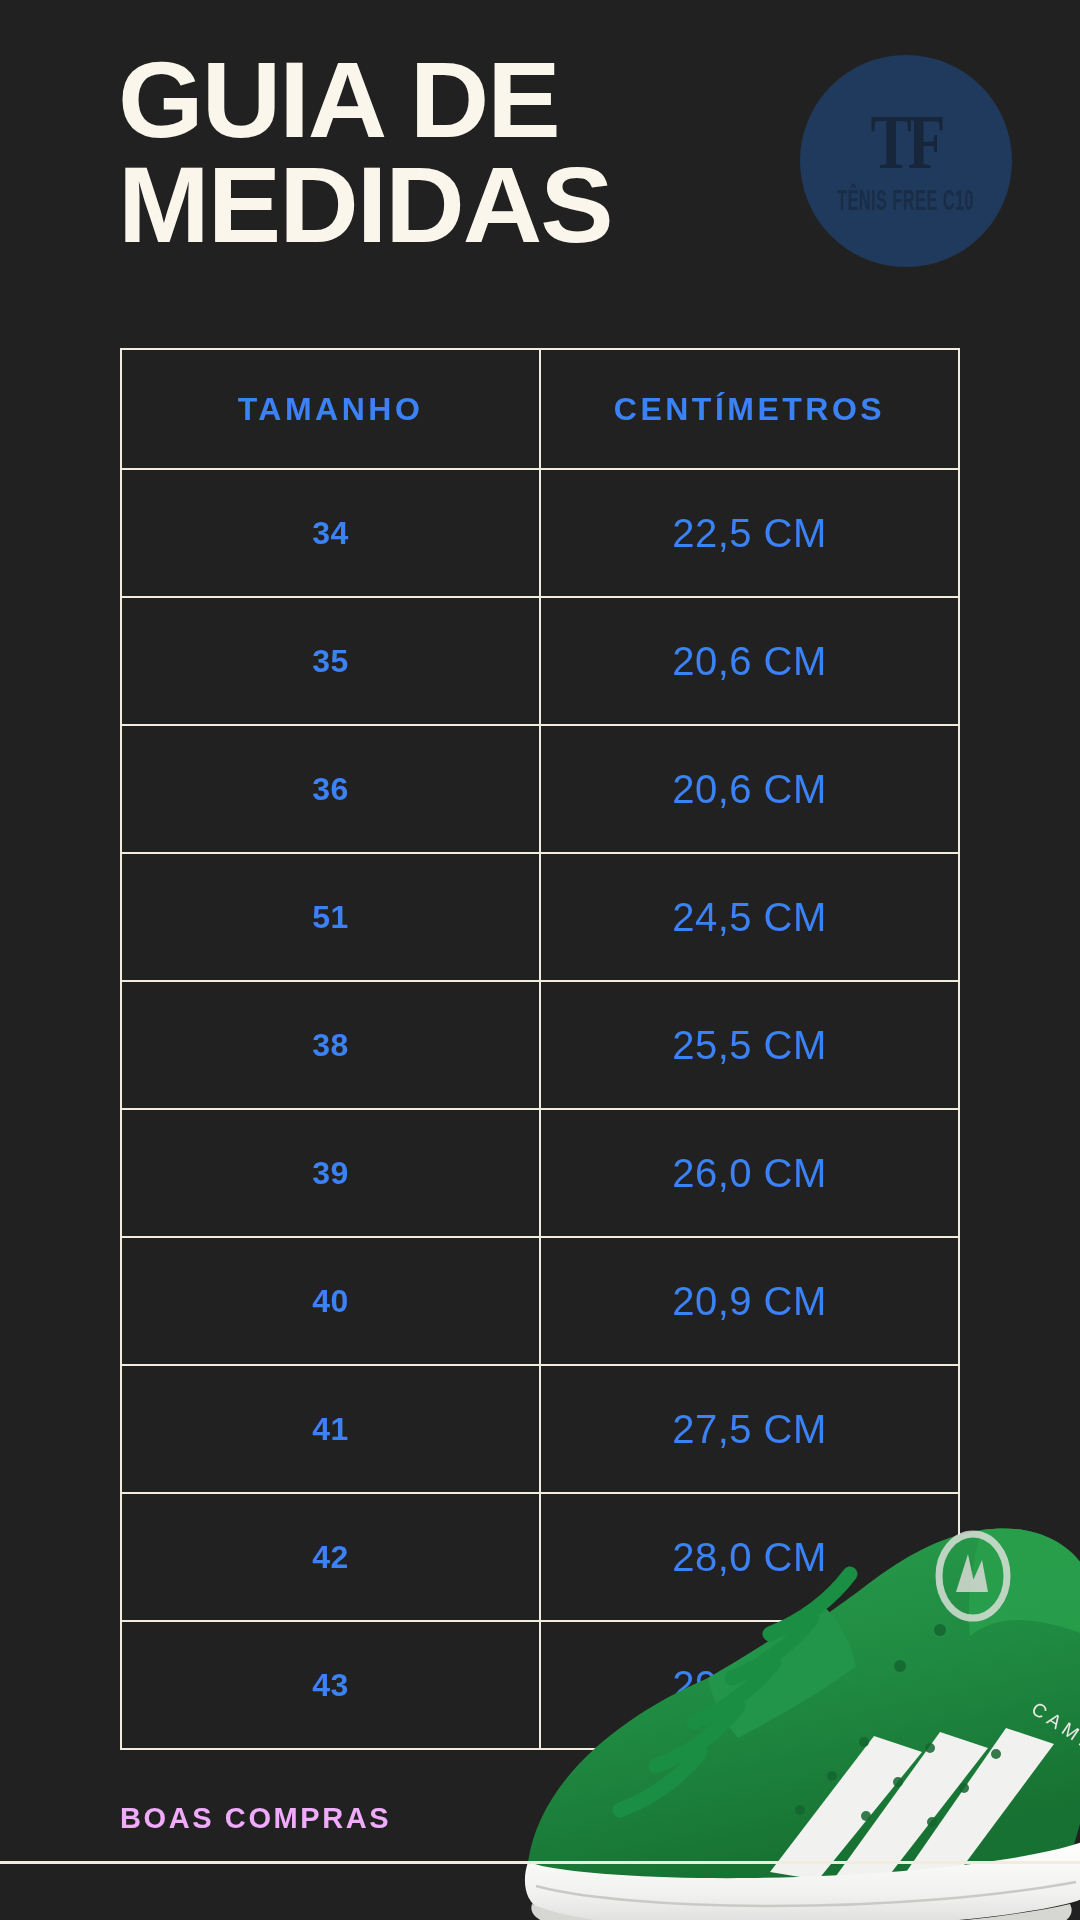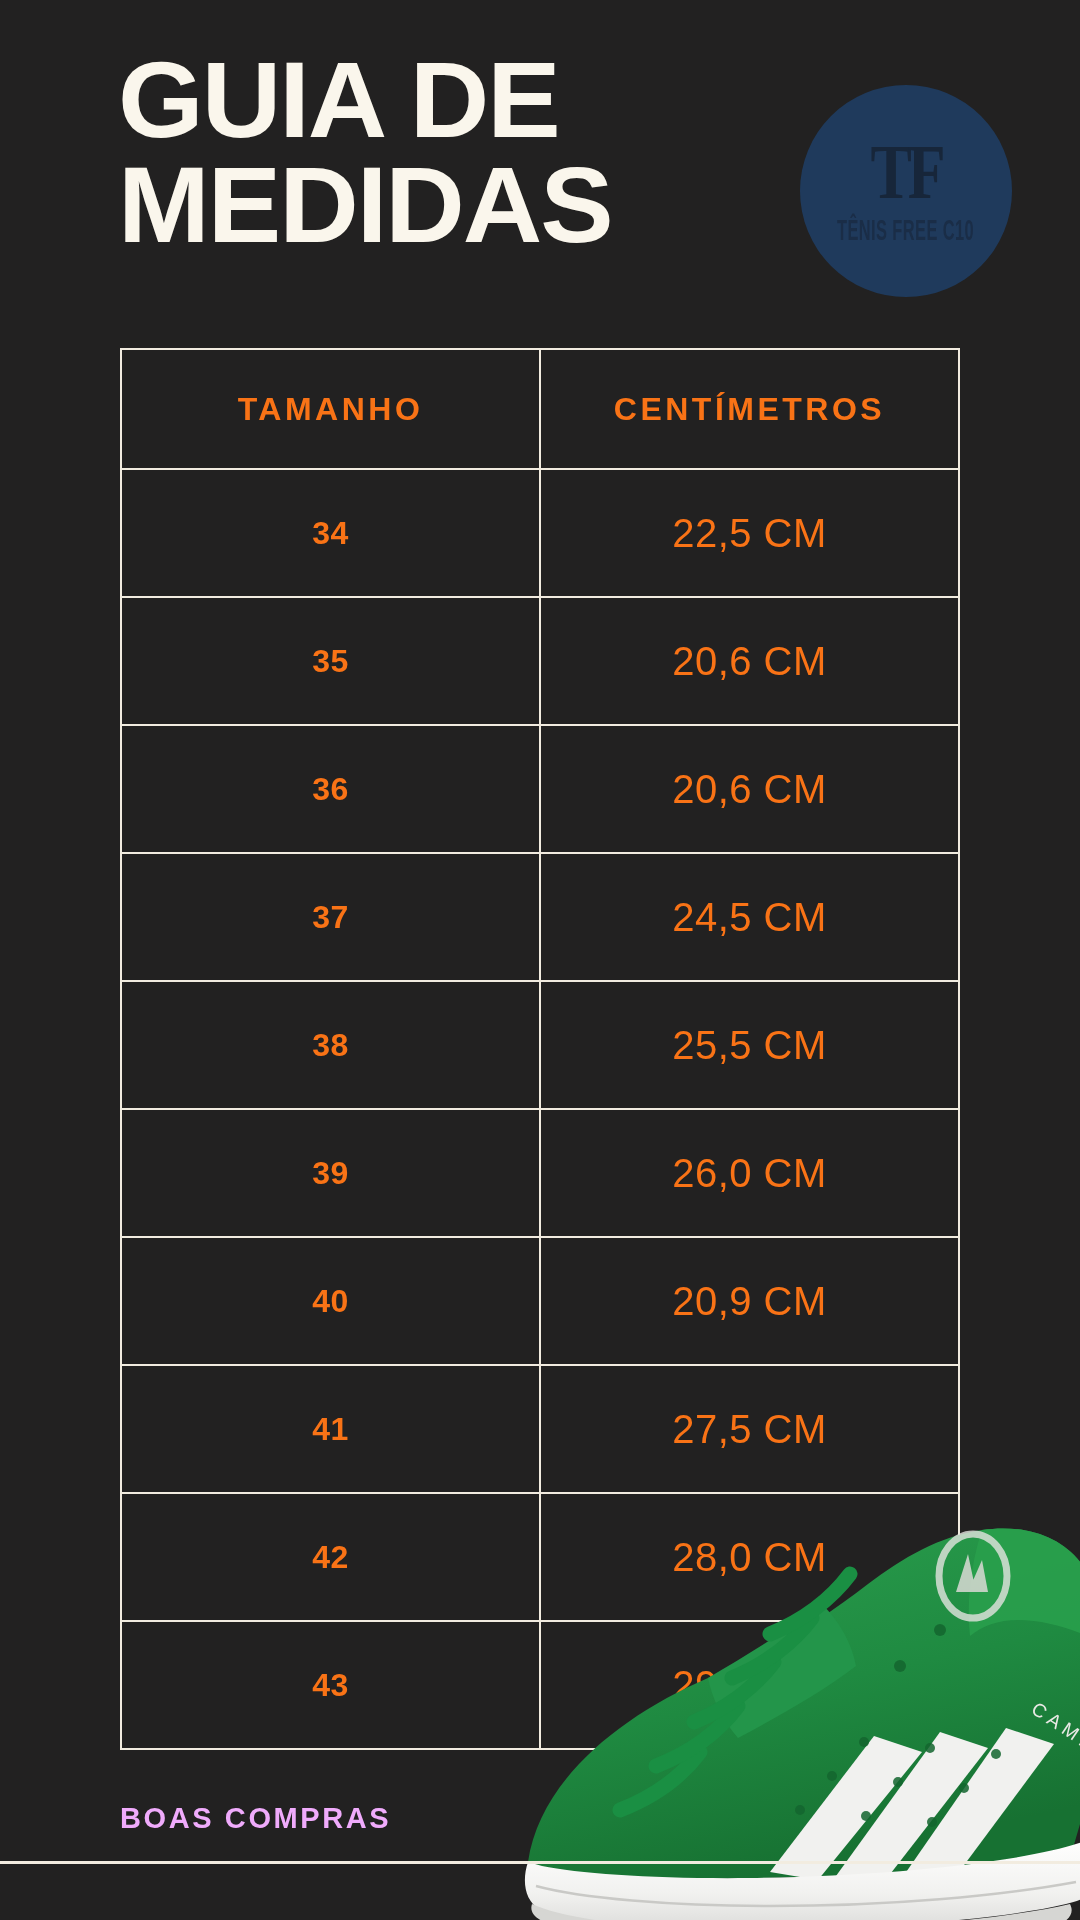--- a/index.html
+++ b/index.html
@@ -30,21 +30,21 @@
     line-height:0.97;
     letter-spacing:-2px;
     transform:scaleX(1.02);
     transform-origin:left top;
   }
   .title .tline { display:block; white-space:nowrap; }
 
   
   .logo-badge {
     position:absolute;
-    left:800px; top:85px;
+    left:800px; top:55px;
     width:212px; height:212px;
     border-radius:50%;
     background:#1f3a5c;
     display:flex;
     flex-direction:column;
     align-items:center;
     justify-content:center;
   }
   .logo-mono {
     color:#17263a;
@@ -72,21 +72,21 @@
     position:absolute;
     left:120px; top:348px;
     width:840px;
     border-collapse:collapse;
     table-layout:fixed;
   }
   .sizing-table th,
   .sizing-table td {
     border:2px solid #f2ece0;
     text-align:center;
-    color:#f97316;
+    color:#3b82f6;
   }
   .sizing-table th {
     height:120px;
     font-family:"Liberation Sans", sans-serif;
     font-weight:bold;
     font-size:32px;
     letter-spacing:3.5px;
   }
   .sizing-table td {
     height:128px;
@@ -159,21 +159,21 @@
       </tr>
       <tr>
         <td class="cell-size">35</td>
         <td class="cell-cm">20,6 CM</td>
       </tr>
       <tr>
         <td class="cell-size">36</td>
         <td class="cell-cm">20,6 CM</td>
       </tr>
       <tr>
-        <td class="cell-size">37</td>
+        <td class="cell-size">51</td>
         <td class="cell-cm">24,5 CM</td>
       </tr>
       <tr>
         <td class="cell-size">38</td>
         <td class="cell-cm">25,5 CM</td>
       </tr>
       <tr>
         <td class="cell-size">39</td>
         <td class="cell-cm">26,0 CM</td>
       </tr>

